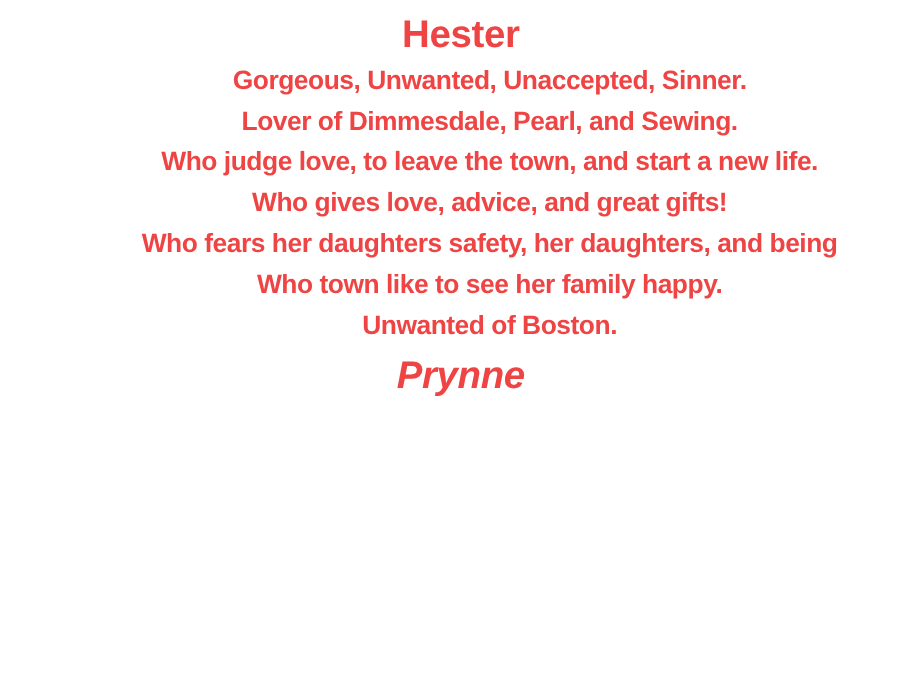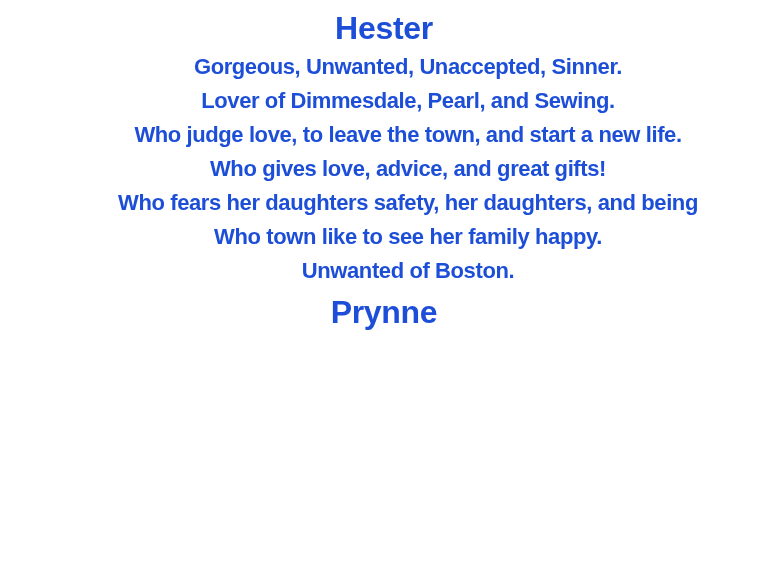--- a/index.html
+++ b/index.html
@@ -7,21 +7,21 @@
     padding: 0;
     background: #ffffff;
   }
   .slide {
     position: relative;
     width: 768px;
     height: 561px;
     background: #ffffff;
     overflow: hidden;
     font-family: "Liberation Sans", "DejaVu Sans", sans-serif;
-    color: #1d4ed8;
+    color: #ef4444;
     text-align: center;
     box-sizing: border-box;
     padding-top: 6px;
   }
   .poem-title {
     font-size: 32px;
     font-weight: 600;
     line-height: 44px;
     letter-spacing: -0.3px;
     white-space: nowrap;
@@ -37,20 +37,21 @@
     line-height: 34px;
     letter-spacing: -0.4px;
     white-space: nowrap;
   }
   .poem-footer {
     font-size: 32px;
     font-weight: 600;
     line-height: 48px;
     letter-spacing: -0.3px;
     white-space: nowrap;
+    font-style: italic;
   }
 </style>
 </head>
 <body>
 
 <div class="slide">
   <div class="poem-title">Hester</div>
 
   <div class="poem-body">
     <div class="poem-line">Gorgeous, Unwanted, Unaccepted, Sinner.</div>

